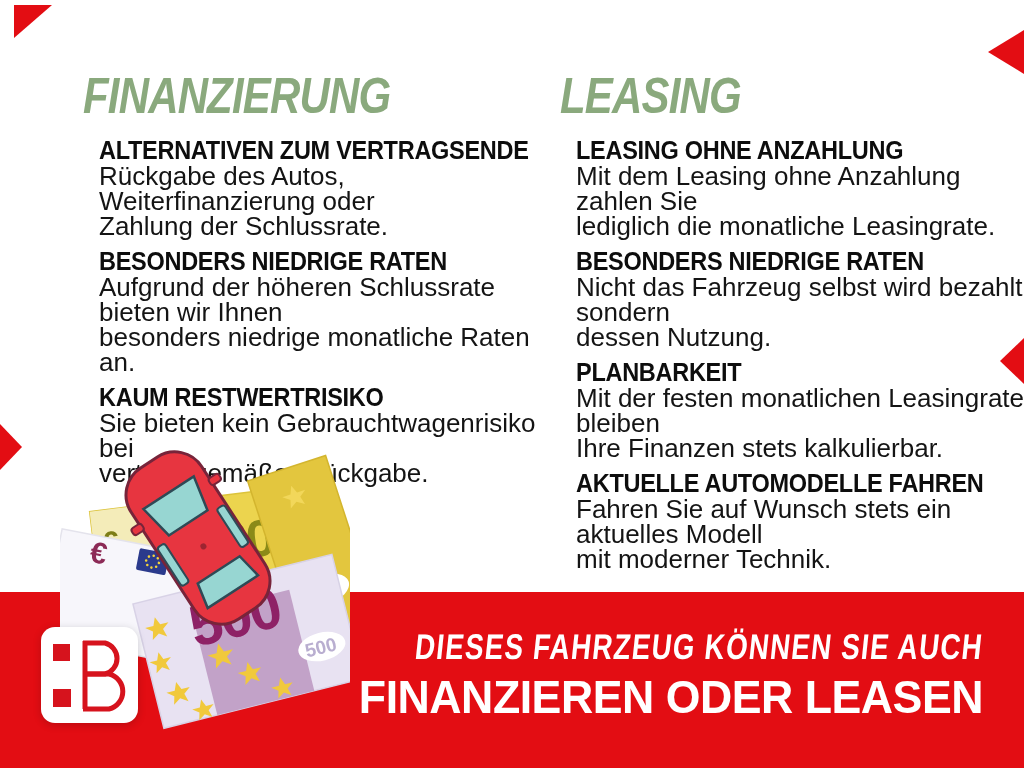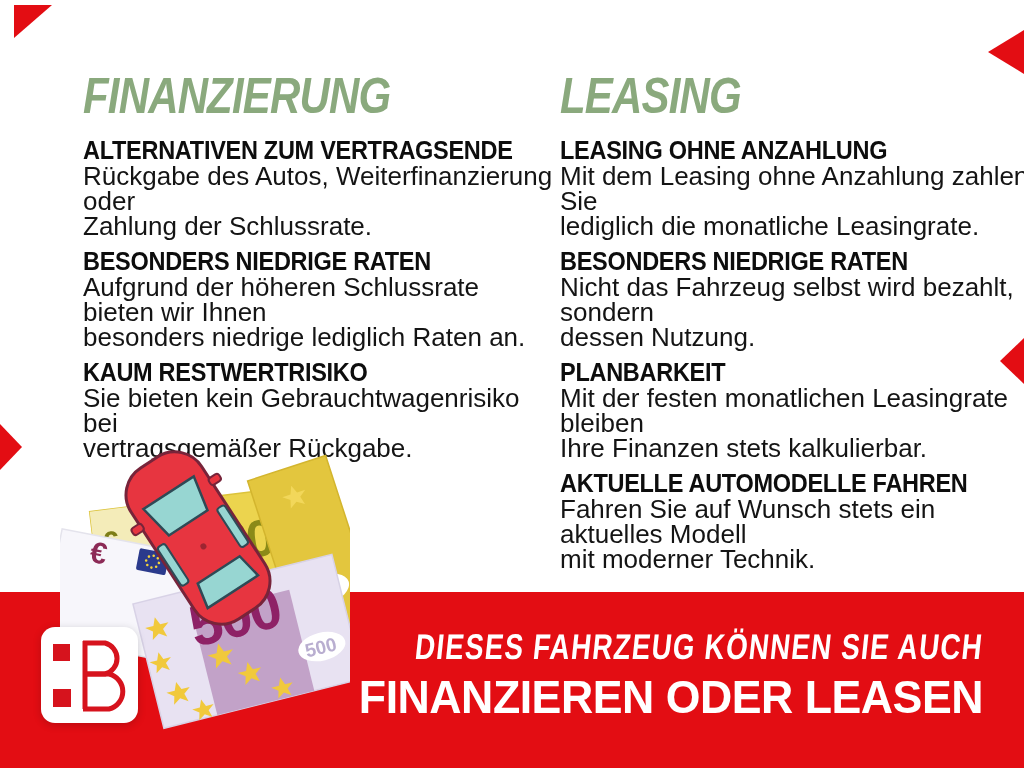--- a/index.html
+++ b/index.html
@@ -18,21 +18,21 @@
   
   .col{position:absolute;top:72px;width:470px;color:#111;}
   .col.left{left:83px;}
   .col.right{left:560px;}
   .col h1{
     margin:0 0 16px 0;
     font-size:50px;line-height:48px;font-weight:bold;font-style:italic;
     color:#8aa97d;letter-spacing:-1px;
     transform:scaleX(.84);transform-origin:left center;white-space:nowrap;
   }
-  .section{margin:0 0 8px 0;}
+  .section{margin:0 0 8px 16px;}
   .section h2{
     margin:0;padding:0;
     font-size:25px;line-height:28px;font-weight:bold;letter-spacing:-.3px;
     transform:scaleX(.94);transform-origin:left center;white-space:nowrap;
     color:#0d0d0d;
   }
   .section p{
     margin:0 0 8px 0;padding:0;
     font-size:26px;line-height:25px;color:#141414;
     white-space:pre-line;
@@ -76,21 +76,21 @@
     <h1>FINANZIERUNG</h1>
 
     <div class="section">
       <h2>ALTERNATIVEN ZUM VERTRAGSENDE</h2>
       <p>Rückgabe des Autos, Weiterfinanzierung oder
 Zahlung der Schlussrate.</p>
     </div>
     <div class="section">
       <h2>BESONDERS NIEDRIGE RATEN</h2>
       <p>Aufgrund der höheren Schlussrate bieten wir Ihnen
-besonders niedrige lediglich Raten an.</p>
+besonders niedrige monatliche Raten an.</p>
     </div>
     <div class="section">
       <h2>KAUM RESTWERTRISIKO</h2>
       <p>Sie bieten kein Gebrauchtwagenrisiko bei
 vertragsgemäßer Rückgabe.</p>
     </div>
   </div>
 
   <div class="col right">
     <h1>LEASING</h1>

